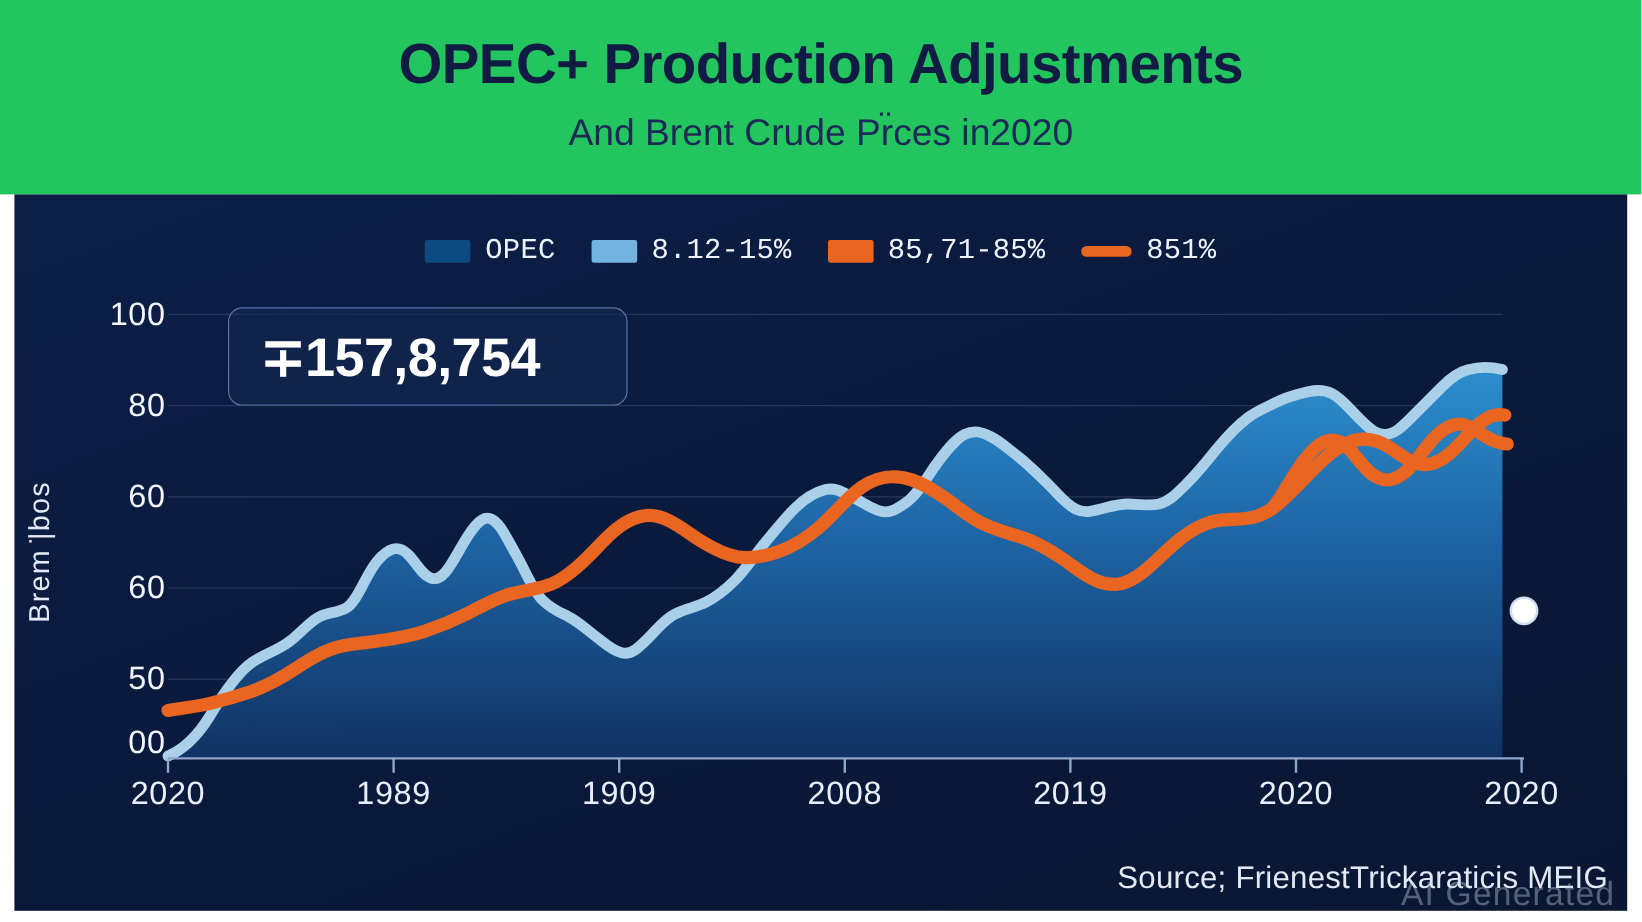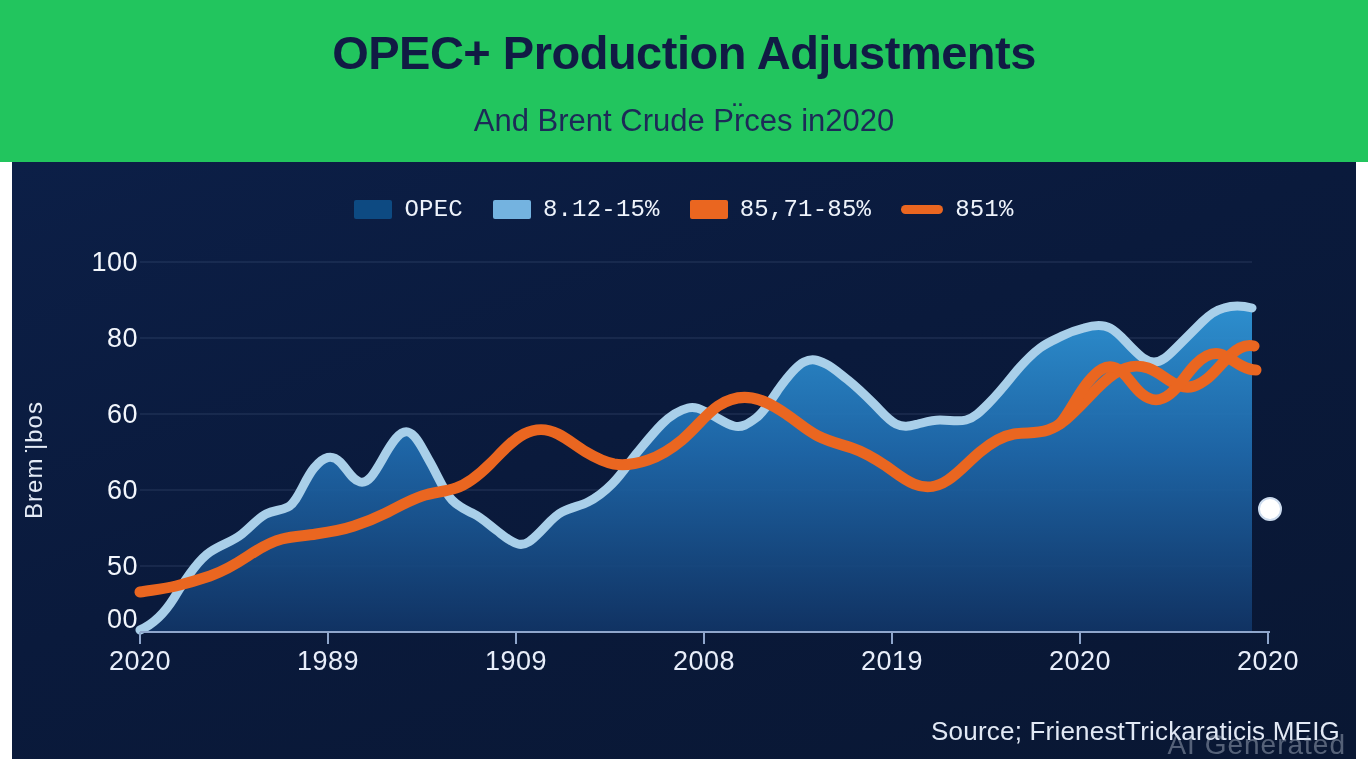--- a/index.html
+++ b/index.html
@@ -16,21 +16,21 @@
     position:absolute; left:0; top:0; width:1368px; height:162px;
     background:#22c55e;
     display:flex; flex-direction:column; align-items:center; justify-content:flex-start;
     padding-top:28px;
   }
   .title{
     font-size:47px; font-weight:bold; color:#111b44;
     letter-spacing:-0.5px; line-height:1.05; white-space:nowrap;
   }
   .subtitle{
-    margin-top:26px;
+    margin-top:16px;
     font-size:31px; font-weight:400; color:#1d2a57;
     letter-spacing:0px; white-space:nowrap;
   }
 
   
   .panel{
     position:absolute; left:12px; top:162px; width:1344px; height:597px;
     background:linear-gradient(160deg,#0c1f47 0%, #0a1a3c 45%, #091733 100%);
     overflow:hidden;
   }
@@ -320,18 +320,21 @@
 
       <div class="xtick" style="left:128px;">2020</div>
       <div class="xtick" style="left:316px;">1989</div>
       <div class="xtick" style="left:504px;">1909</div>
       <div class="xtick" style="left:692px;">2008</div>
       <div class="xtick" style="left:880px;">2019</div>
       <div class="xtick" style="left:1068px;">2020</div>
       <div class="xtick" style="left:1256px;">2020</div>
     </div>
 
+    <div class="callout">
+      <span class="callout-value">∓157,8,754</span>
+    </div>
 
     <div class="source">Source; FrienestTrickaraticis MEIG</div>
     <div class="watermark">AI Generated</div>
   </div>
 
 </div>
 
 </body></html>

